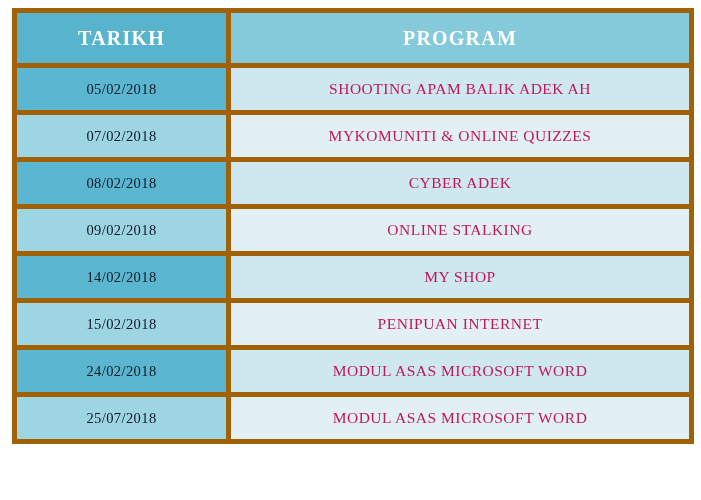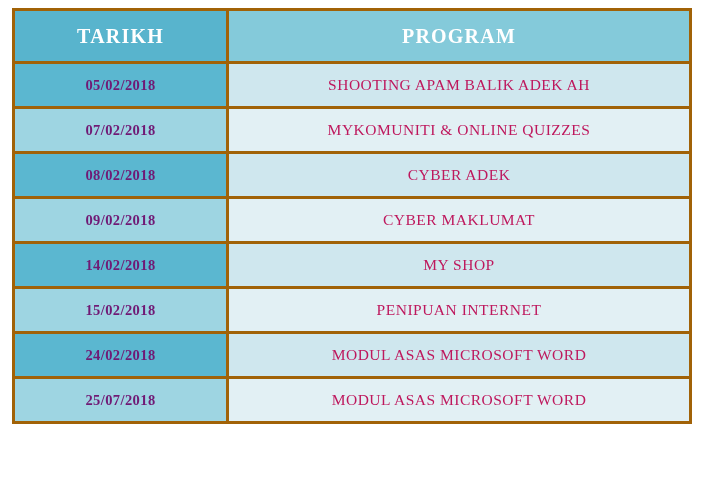--- a/index.html
+++ b/index.html
@@ -23,41 +23,41 @@
   table.schedule {
     border-collapse: collapse;
     width: 677px;
     table-layout: fixed;
   }
   table.schedule col.date-col { width: 214px; }
   table.schedule col.prog-col { width: 463px; }
 
   table.schedule th,
   table.schedule td {
-    border: 3px solid #a16207;
+    border: 5px solid #a16207;
     text-align: center;
     vertical-align: middle;
     white-space: nowrap;
     overflow: hidden;
   }
   .hdr-date, .hdr-prog {
     height: 48px;
     font-weight: bold;
     font-size: 20px;
     letter-spacing: 1.2px;
     color: #ffffff;
   }
   .hdr-date { background: #58b4cd; }
   .hdr-prog { background: #84cada; }
 
   td.date-cell {
     height: 40px;
     font-size: 14.5px;
-    font-weight: bold;
-    color: #701a75;
+    font-weight: normal;
+    color: #0f172a;
     letter-spacing: 0.4px;
   }
   td.prog-cell {
     height: 40px;
     font-size: 15.5px;
     color: #be185d;
     letter-spacing: 0.5px;
   }
   
   tr.row-a td.date-cell { background: #5bb7d0; }
@@ -88,21 +88,21 @@
       <tr class="row-b">
         <td class="date-cell">07/02/2018</td>
         <td class="prog-cell">MYKOMUNITI &amp; ONLINE QUIZZES</td>
       </tr>
       <tr class="row-a">
         <td class="date-cell">08/02/2018</td>
         <td class="prog-cell">CYBER ADEK</td>
       </tr>
       <tr class="row-b">
         <td class="date-cell">09/02/2018</td>
-        <td class="prog-cell">CYBER MAKLUMAT</td>
+        <td class="prog-cell">ONLINE STALKING</td>
       </tr>
       <tr class="row-a">
         <td class="date-cell">14/02/2018</td>
         <td class="prog-cell">MY SHOP</td>
       </tr>
       <tr class="row-b">
         <td class="date-cell">15/02/2018</td>
         <td class="prog-cell">PENIPUAN INTERNET</td>
       </tr>
       <tr class="row-a">

